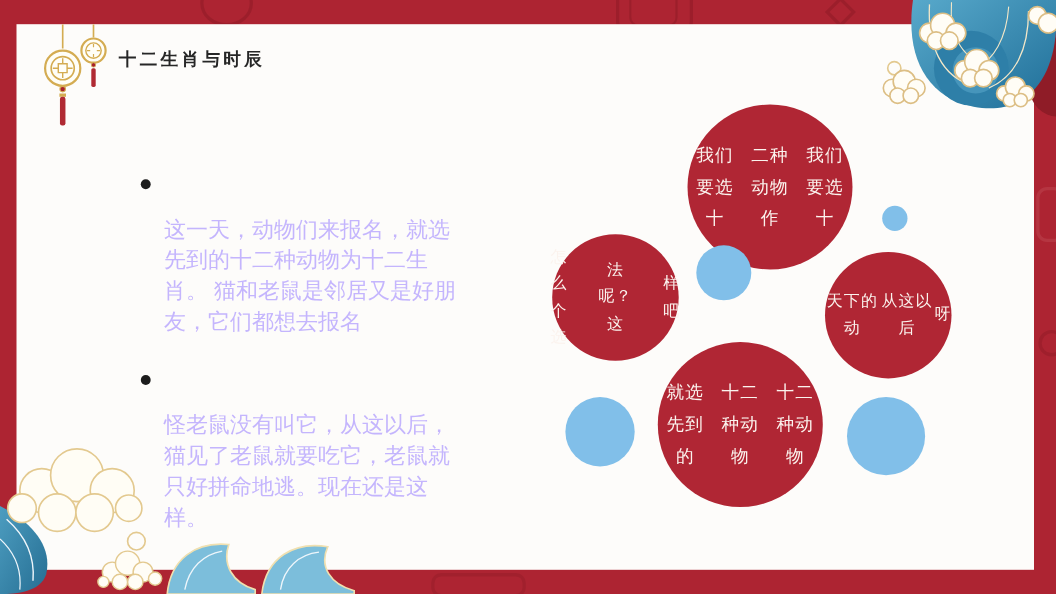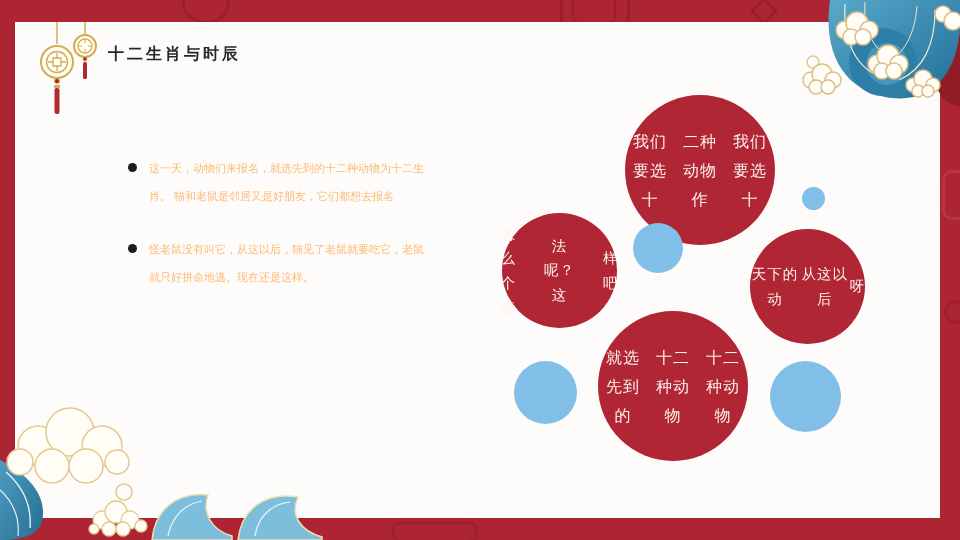--- a/index.html
+++ b/index.html
@@ -42,21 +42,21 @@
     position:absolute;left:128px;top:154px;width:300px;margin:0;padding:0;list-style:none;
   }
   .bullets li{
     display:flex;align-items:flex-start;margin-bottom:25px;
   }
   .bullet-dot{
     flex:0 0 auto;width:9px;height:9px;border-radius:50%;background:#1c1c1c;
     margin:9px 12px 0 0;
   }
   .bullet-text{
-    font-size:11px;line-height:28px;color:#fdba74;width:282px;
+    font-size:20px;line-height:28px;color:#c4b5fd;width:282px;margin-top:41px;
   }
 
   
   .bubble{
     position:absolute;border-radius:50%;background:#b02634;color:#fbf3ee;
     display:flex;align-items:center;justify-content:center;
     text-align:center;
   }
   .bubble-lg{width:150px;height:150px;font-size:16px;line-height:29px;letter-spacing:1px;}
   .bubble-sm{width:115px;height:115px;font-size:14.5px;line-height:24.5px;letter-spacing:1px;}

